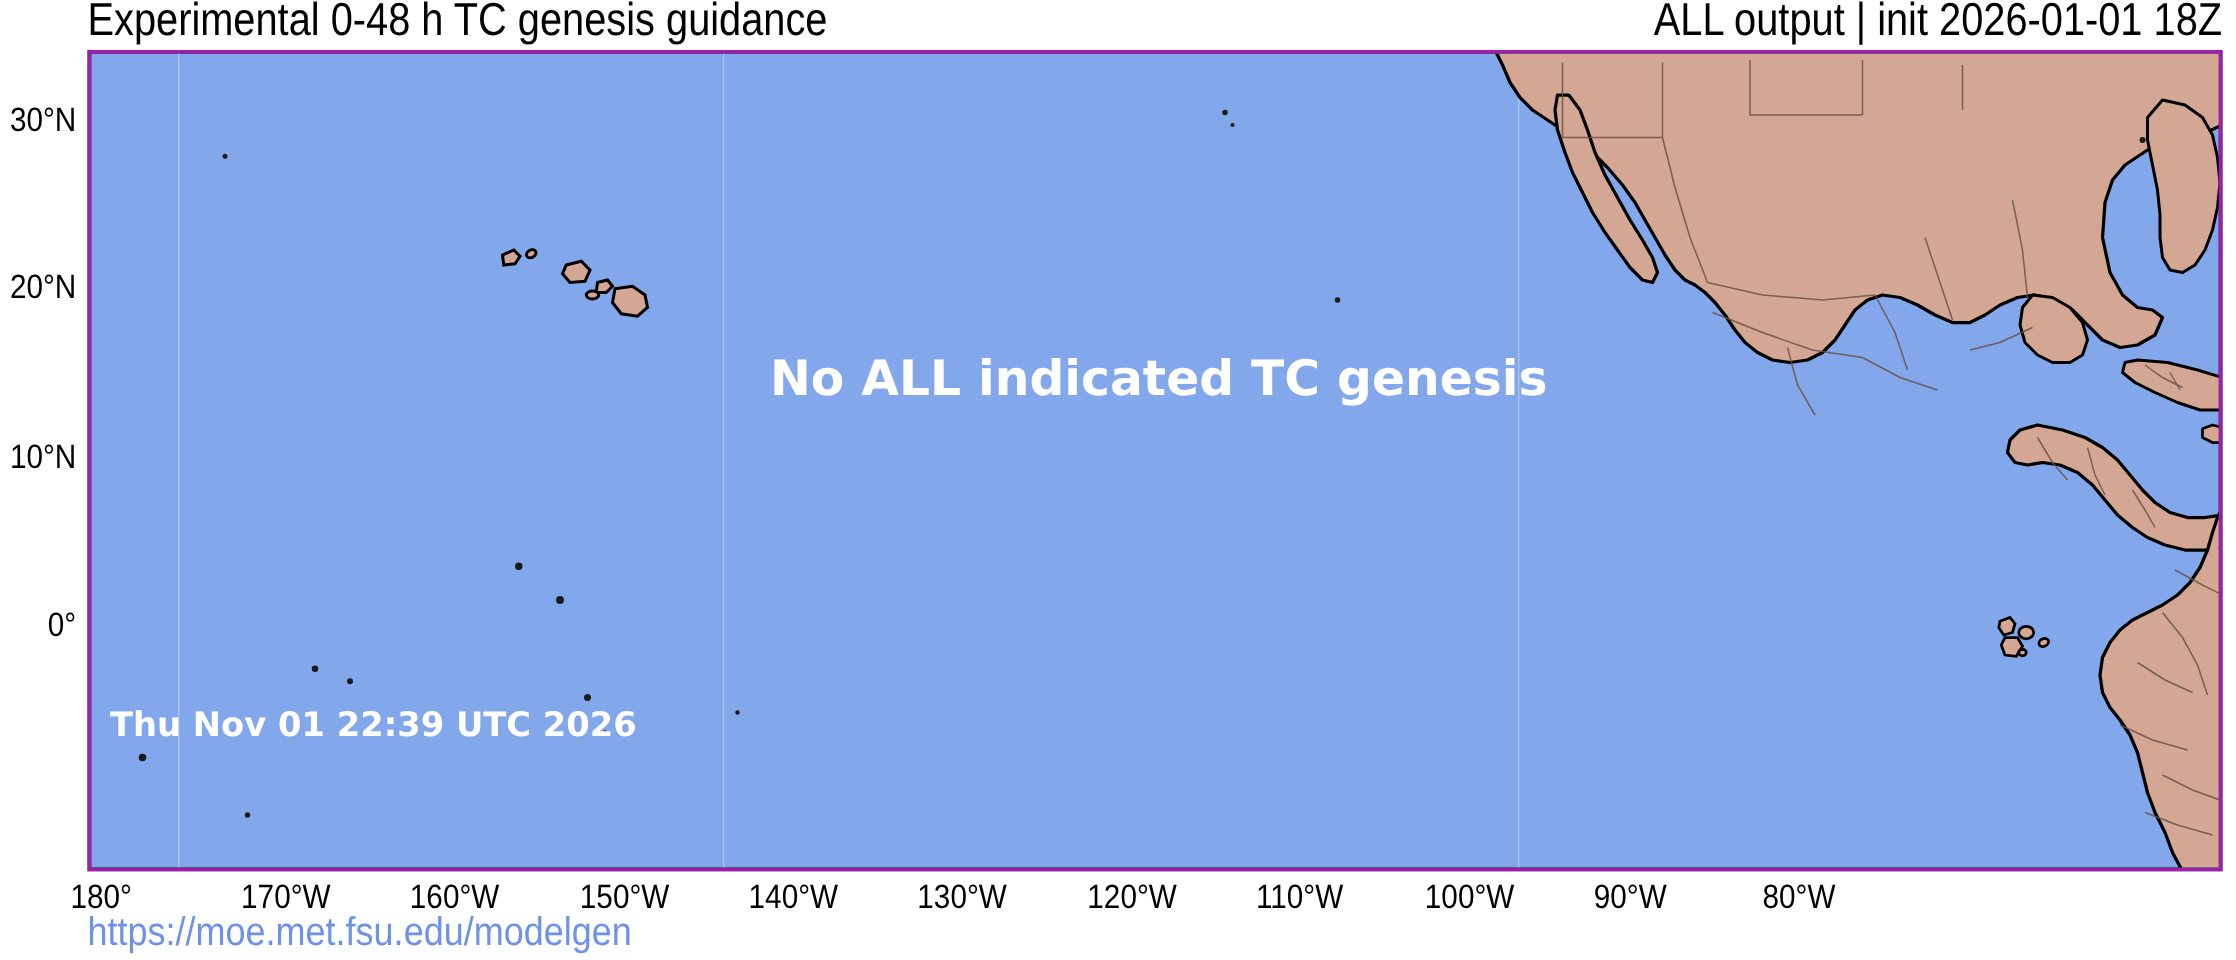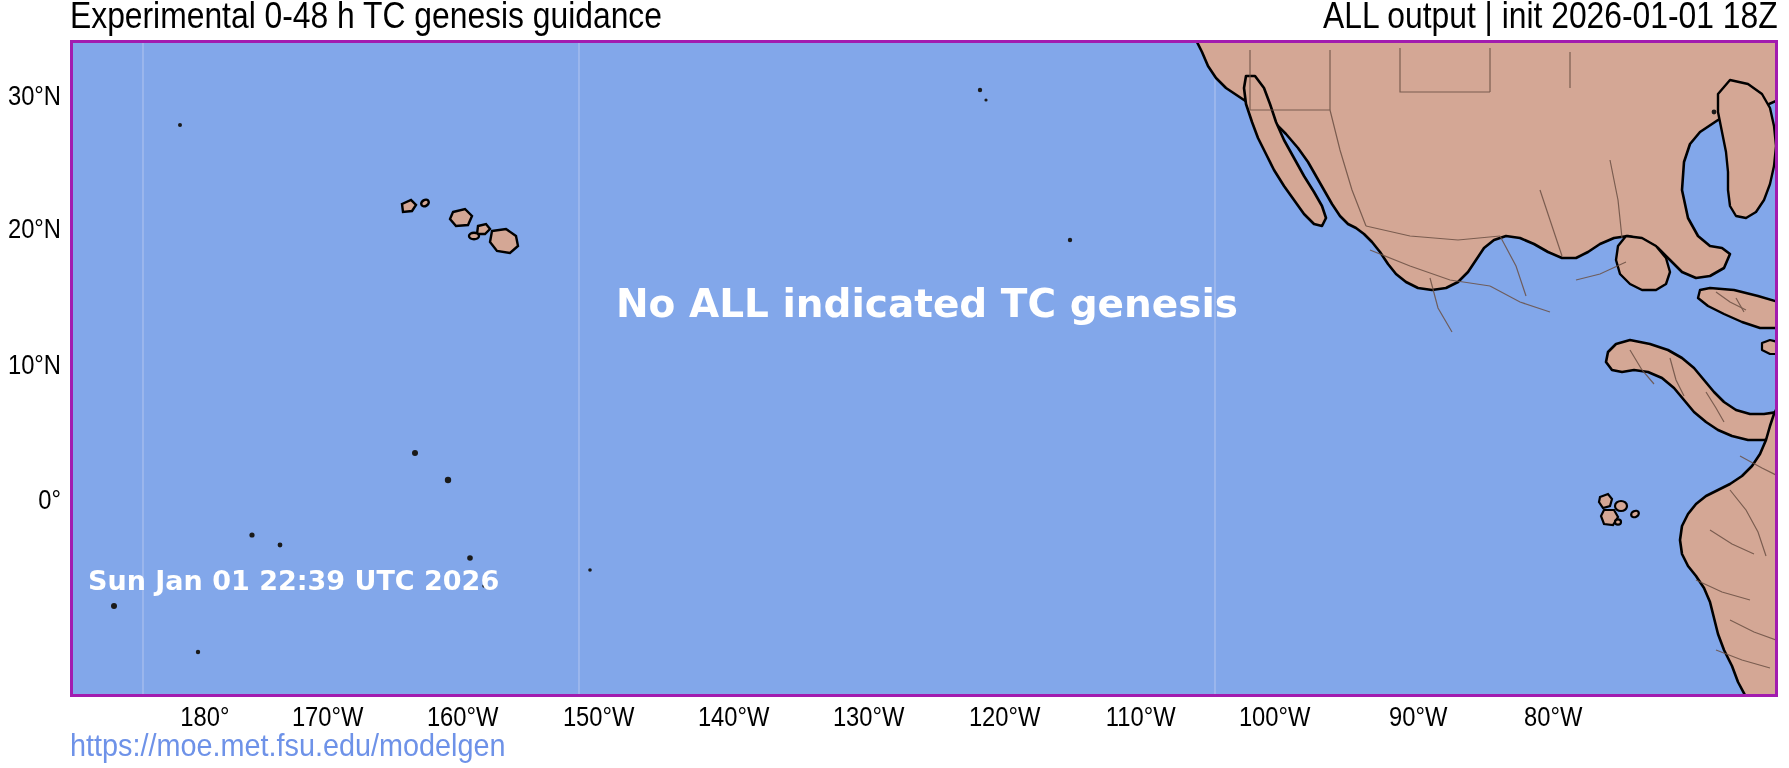--- a/index.html
+++ b/index.html
@@ -123,21 +123,21 @@
     color: #000000;
     white-space: nowrap;
     transform: scaleX(0.88);
     transform-origin: right center;
   }
   .xtick {
     position: absolute;
     top: 702px;
     width: 180px;
     margin-left: -90px;
-    text-align: right;
+    text-align: left;
     font-family: "Liberation Sans Narrow", "Liberation Sans", sans-serif;
     font-size: 27px;
     line-height: 30px;
     color: #000000;
     white-space: nowrap;
   }
   .xtick > span {
     display: inline-block;
     transform: scaleX(0.88);
   }
@@ -304,21 +304,21 @@
           <circle cx="1644" cy="72" r="2.4"></circle>
         </g>
       </g>
       <rect x="1.5" y="1.5" width="1705" height="654" fill="none" stroke="#000000" stroke-width="3"></rect>
     </svg>
 
     <div class="map-message">
       <span>No ALL indicated TC genesis</span>
     </div>
 
-    <div class="map-timestamp">Sun Jan 01 22:39 UTC 2026</div>
+    <div class="map-timestamp">Thu Nov 01 22:39 UTC 2026</div>
   </div>
 
   <div class="ytick" style="top:83px">30°N</div>
   <div class="ytick" style="top:216px">20°N</div>
   <div class="ytick" style="top:352px">10°N</div>
   <div class="ytick" style="top:487px">0°</div>
 
   <div class="xtick" style="left:143px"><span>180°</span></div>
   <div class="xtick" style="left:278px"><span>170°W</span></div>
   <div class="xtick" style="left:413px"><span>160°W</span></div>

